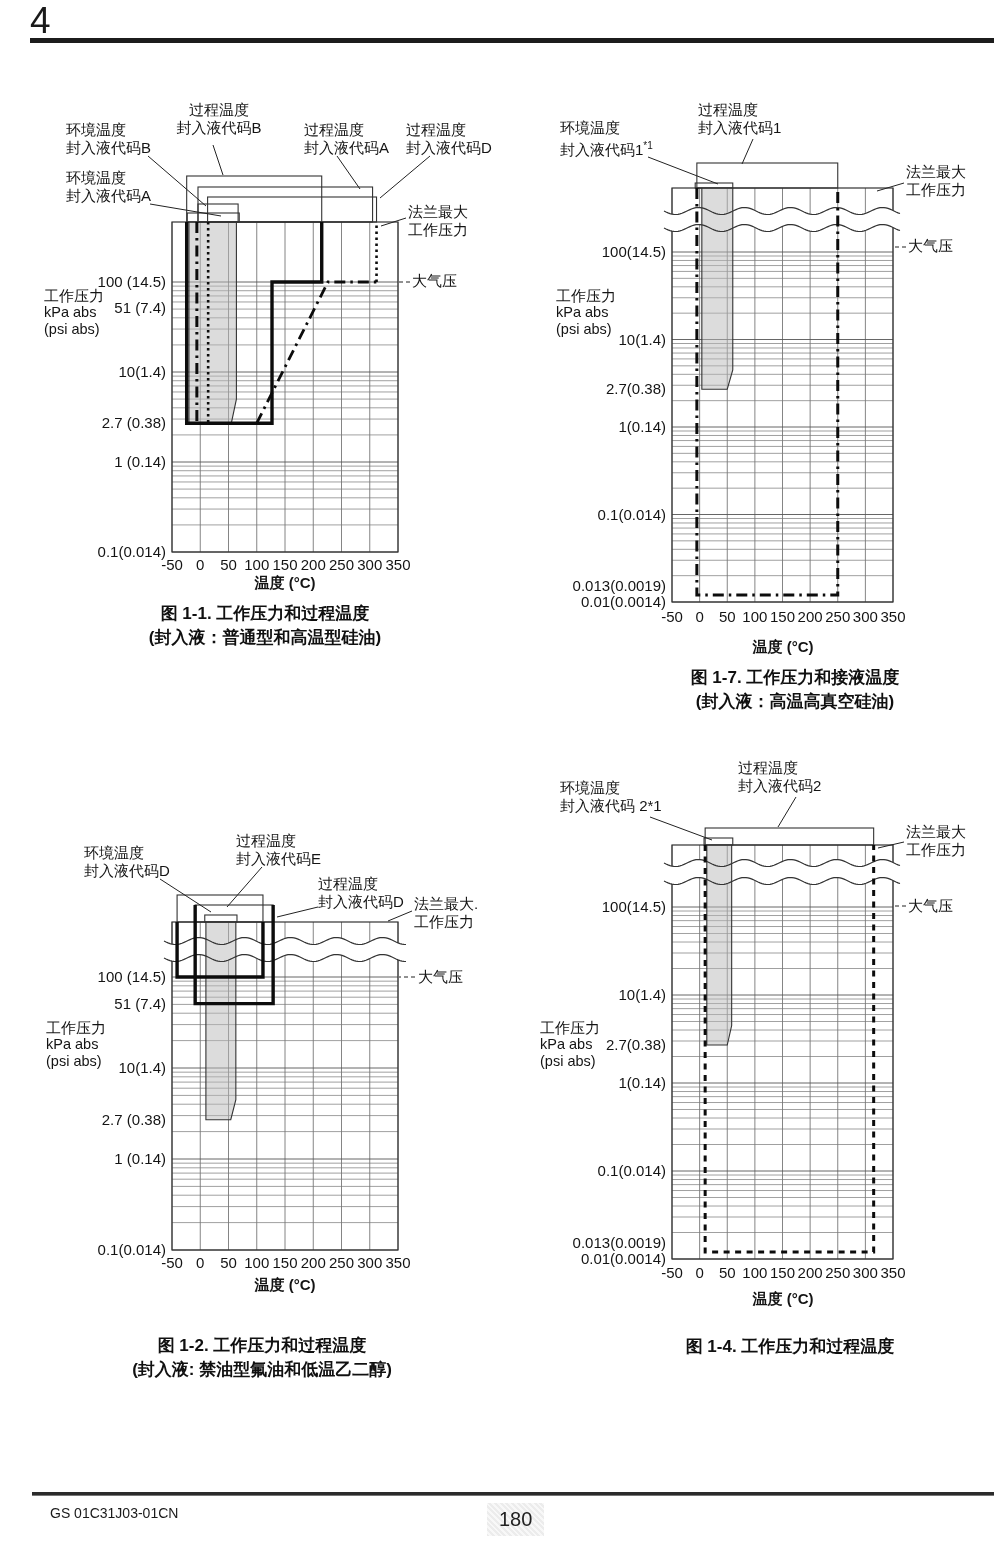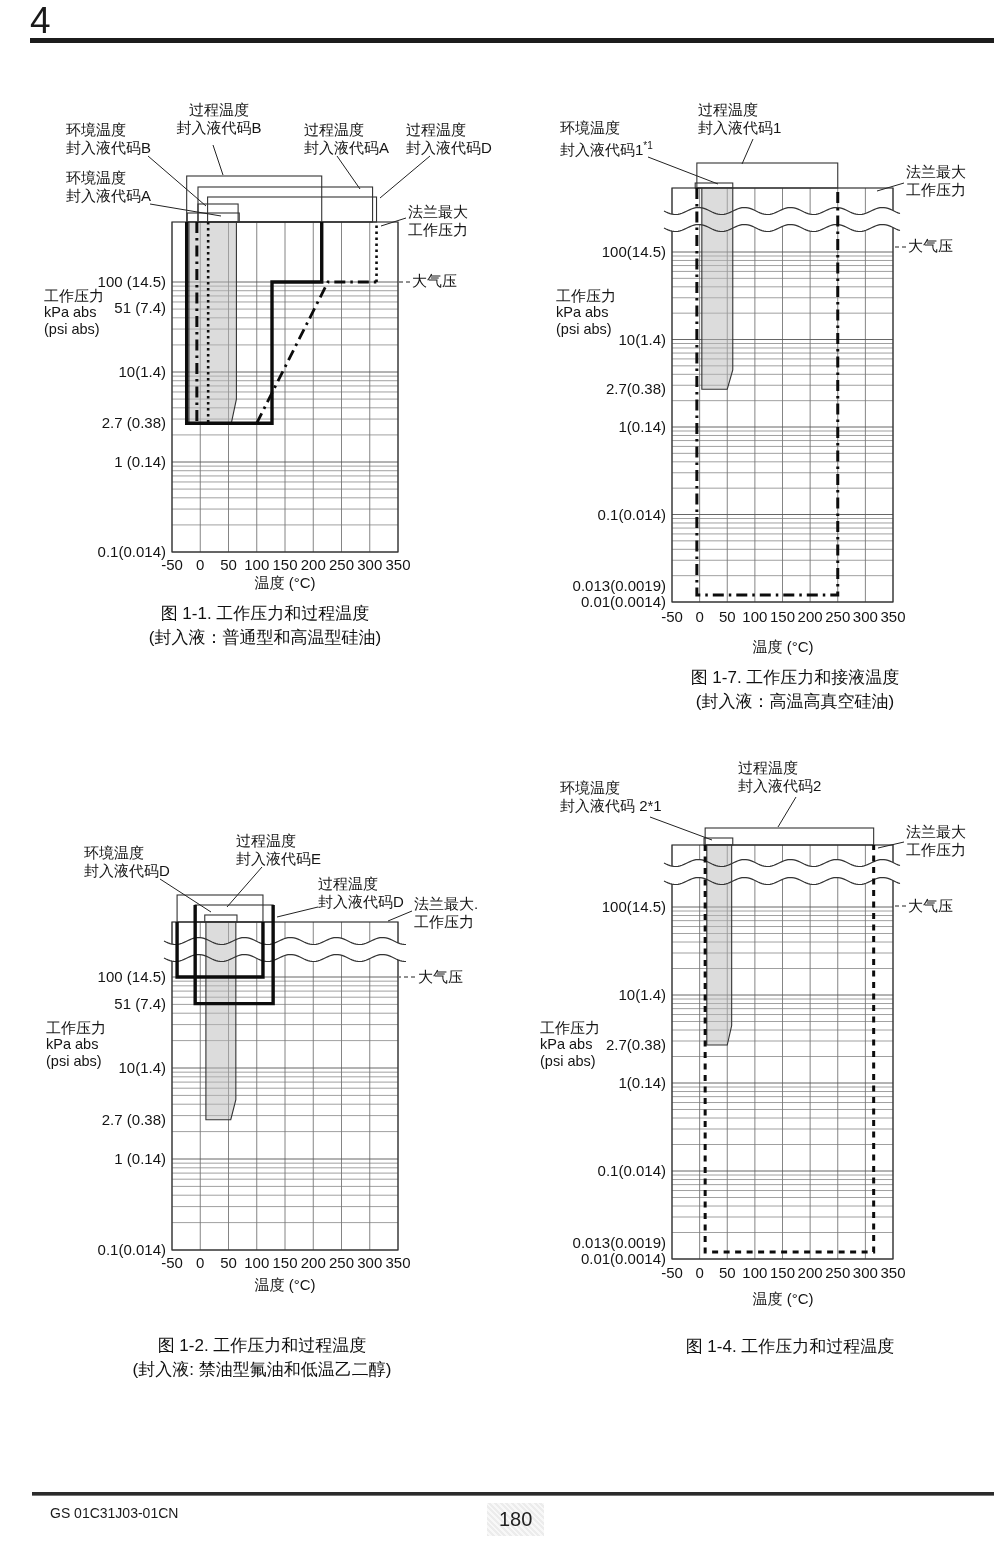--- a/index.html
+++ b/index.html
@@ -9,22 +9,22 @@
   .hdr-num{position:absolute;left:30px;top:0px;font-size:37px;font-weight:400;color:#1a1a1a;}
   .hdr-rule{position:absolute;left:30px;top:38px;width:964px;height:5px;background:#1c1c1c;}
   #fig-svg{position:absolute;left:0;top:0;}
   .lbl{position:absolute;font-size:15px;line-height:18px;color:#141414;white-space:nowrap;}
   .ann{font-size:15px;line-height:18px;}
   .ann sup{font-size:10px;}
   .ytick{font-size:15px;text-align:right;}
   .xtick{font-size:15px;font-weight:500;text-align:center;}
   .ytitle{font-size:14.5px;line-height:17px;}
   .ytitle .t0{font-size:15px;}
-  .xtitle{font-size:15px;text-align:center;}
-  .cap{font-size:17px;line-height:24px;text-align:center;font-weight:400;color:#101010;}
+  .xtitle{font-size:15px;text-align:center;font-weight:bold;}
+  .cap{font-size:17px;line-height:24px;text-align:center;font-weight:700;color:#101010;}
   .ftr-rule{position:absolute;left:32px;top:1492px;width:962px;height:3px;background:#2b2b2b;border-bottom:1px solid #777;}
   .ftr-doc{position:absolute;left:50px;top:1505px;font-size:14px;color:#1a1a1a;}
   .ftr-page{position:absolute;left:487px;top:1503px;font-size:20px;color:#222;padding:5px 12px;
     background:repeating-linear-gradient(45deg,#ececec 0 2px,#f8f8f8 2px 4px);}
 </style>
 </head>
 <body>
 
 <div class="page">
   <div class="hdr-num">4</div>

